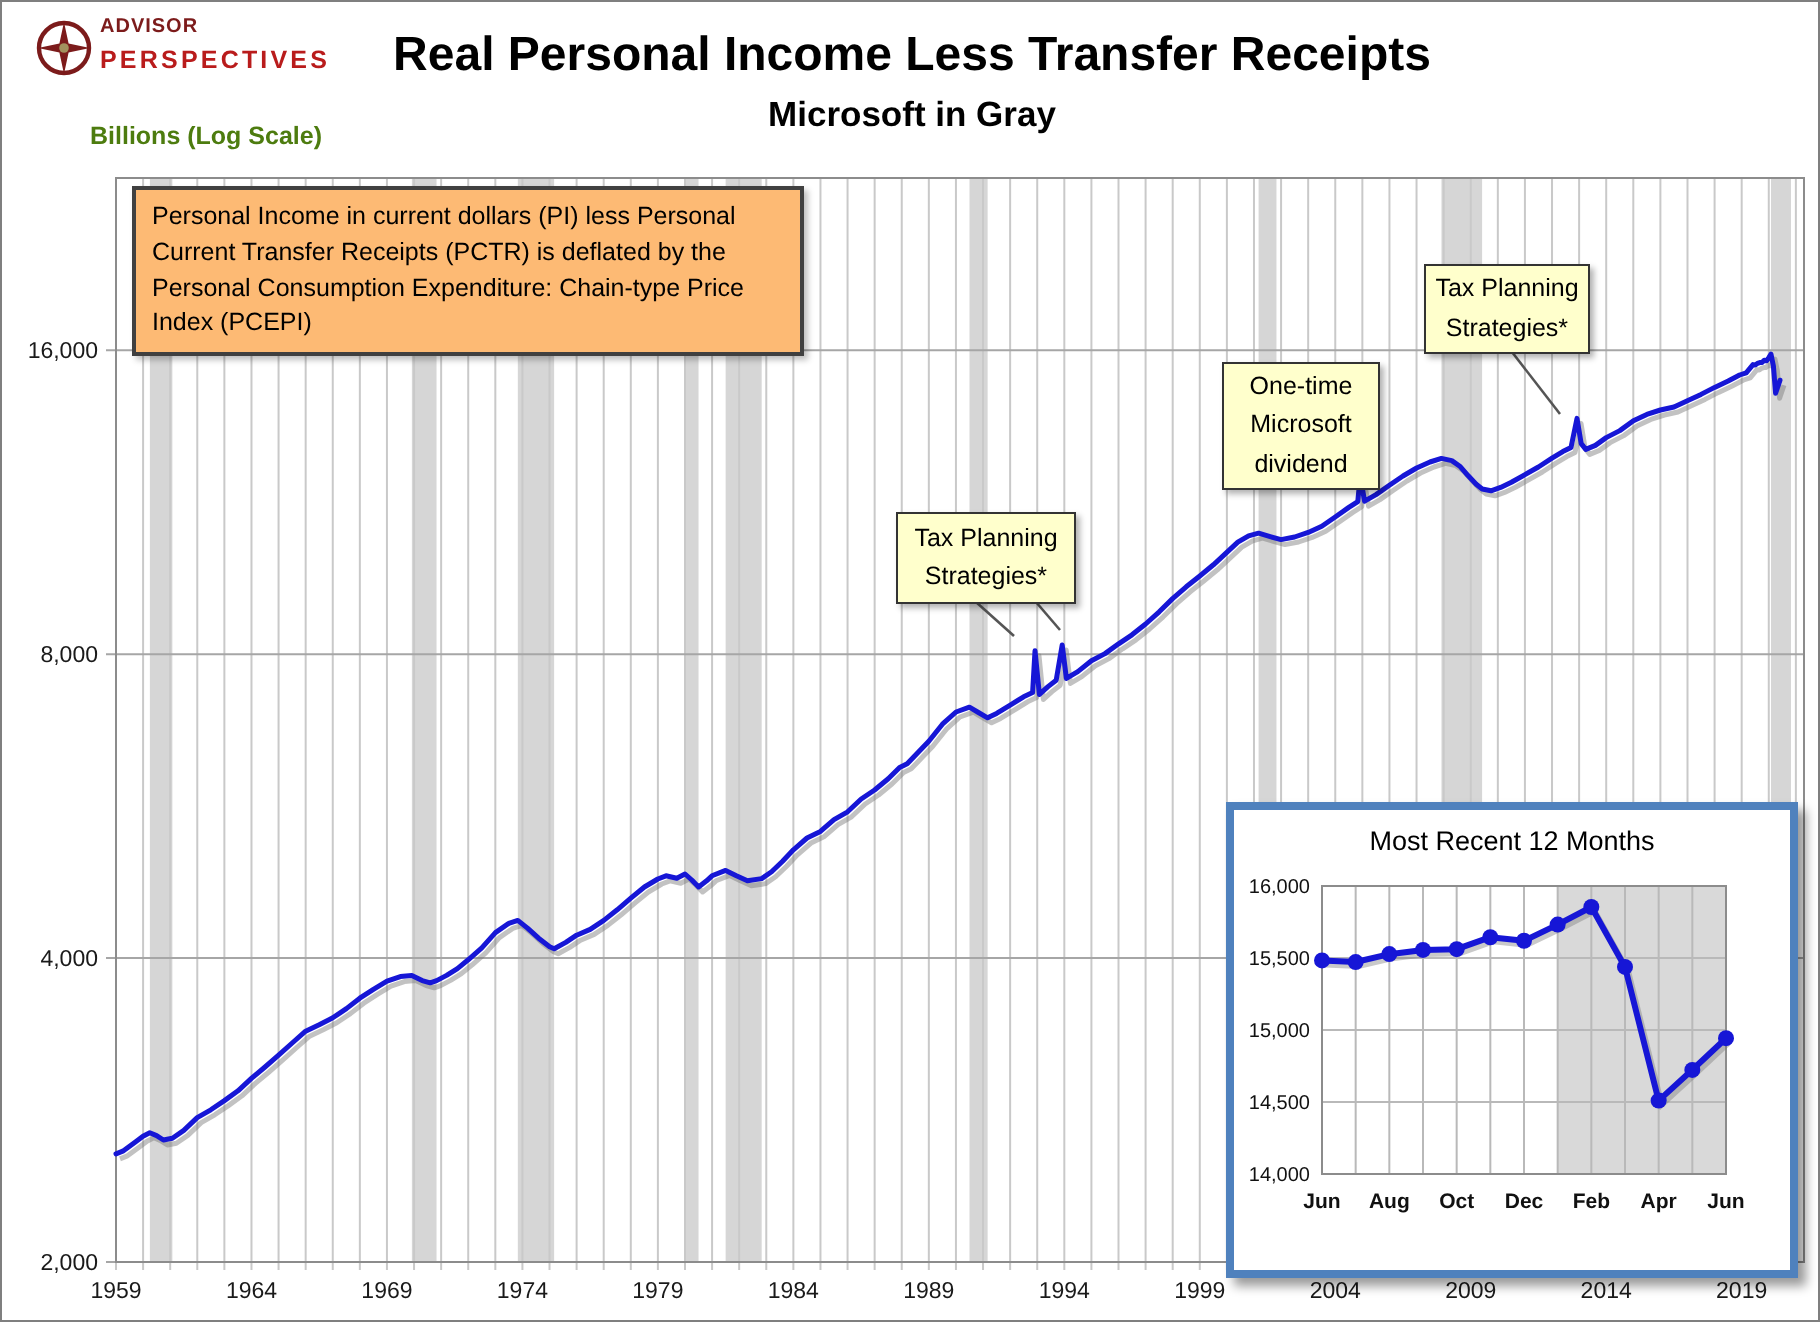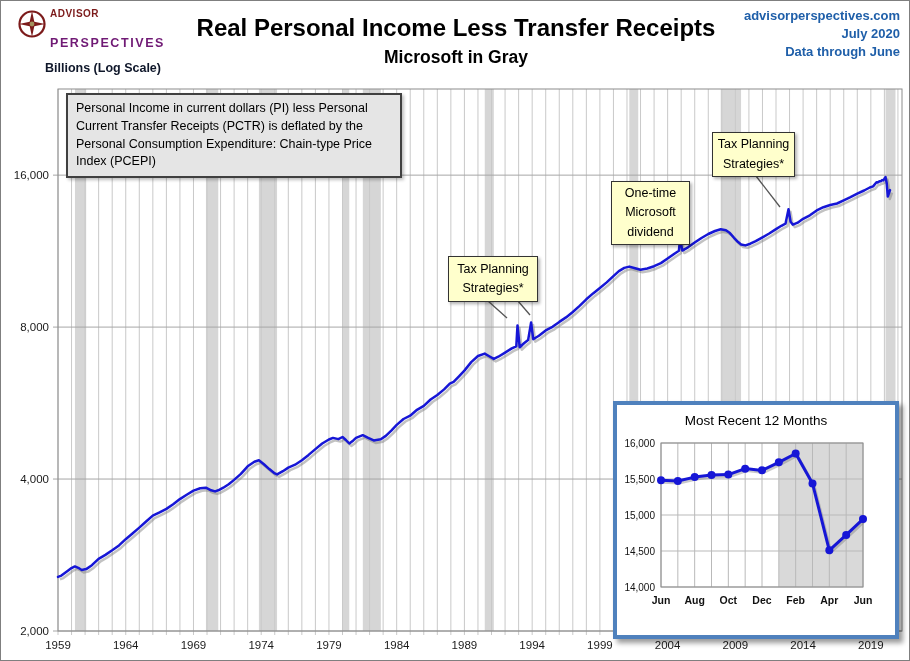--- a/index.html
+++ b/index.html
@@ -2,28 +2,28 @@
 <html><head>
 <meta charset="utf-8">
 <style>
   html,body{margin:0;padding:0;background:#fff;}
   #figure{position:relative;width:910px;height:661px;background:#fff;border:1px solid #7f7f7f;
           box-sizing:border-box;overflow:hidden;font-family:"Liberation Sans",sans-serif;}
   #main-svg{position:absolute;left:0;top:0;}
   .logo{position:absolute;left:16px;top:8px;display:flex;align-items:flex-start;}
   .logo-text{margin-left:3px;line-height:1;}
   .logo-line1{font-size:10px;font-weight:bold;color:#7c1b1b;letter-spacing:.5px;}
-  .logo-line2{font-size:12.5px;font-weight:bold;color:#701a75;letter-spacing:1.6px;margin-top:18px;}
+  .logo-line2{font-size:12.5px;font-weight:bold;color:#b91c1c;letter-spacing:1.6px;margin-top:5px;}
   .main-title{position:absolute;left:180px;top:8px;width:550px;text-align:center;color:#000;}
   .main-title .t1{font-size:24px;font-weight:bold;line-height:1.6;}
   .main-title .t2{font-size:17.5px;font-weight:bold;}
   .header-right{position:absolute;right:9px;top:6px;text-align:right;color:#1f5fa9;
                 font-size:13px;font-weight:bold;line-height:18px;}
-  .axis-note{position:absolute;left:8px;top:60px;font-size:12.5px;font-weight:bold;color:#0f172a;padding-left:36px;}
-  .note-box{position:absolute;left:65px;top:92px;width:316px;background:#e5e5e5;
+  .axis-note{position:absolute;left:8px;top:60px;font-size:12.5px;font-weight:bold;color:#4d7c0f;padding-left:36px;}
+  .note-box{position:absolute;left:65px;top:92px;width:316px;background:#fdba74;
             border:2px solid #404040;padding:5px 8px;font-size:12.5px;line-height:1.42;color:#000;
             box-shadow:2px 2px 3px rgba(0,0,0,.25);}
   .callout{position:absolute;background:#ffffcc;border:1px solid #333;text-align:center;
            font-size:12.5px;line-height:1.55;color:#000;white-space:pre-line;
            display:flex;align-items:center;justify-content:center;
            box-shadow:2px 2px 3px rgba(0,0,0,.3);}
   #callout-tax1{left:447px;top:255px;width:88px;height:44px;}
   #callout-ms{left:610px;top:137px;width:77px;height:62px;margin-top:43px;}
   #callout-tax2{left:711px;top:131px;width:81px;height:43px;}
   .inset{position:absolute;left:612px;top:400px;width:286px;height:238px;background:#fff;
@@ -152,25 +152,20 @@
       <div class="logo-line1">ADVISOR</div>
       <div class="logo-line2">PERSPECTIVES</div>
     </span>
   </div>
 
   <div class="main-title">
     <div class="t1">Real Personal Income Less Transfer Receipts</div>
     <div class="t2">Microsoft in Gray</div>
   </div>
 
-  <div class="header-right">
-    <div>advisorperspectives.com</div>
-    <div>July 2020</div>
-    <div>Data through June</div>
-  </div>
 
   <div class="axis-note">Billions (Log Scale)</div>
 
   <div class="note-box">Personal Income in current dollars  (PI) less Personal Current Transfer Receipts (PCTR) is deflated by the Personal Consumption Expenditure: Chain-type Price Index (PCEPI)</div>
 
   <div class="callout" id="callout-tax1">Tax Planning
 Strategies*</div>
   <div class="callout" id="callout-ms">One-time
 Microsoft
 dividend</div>

